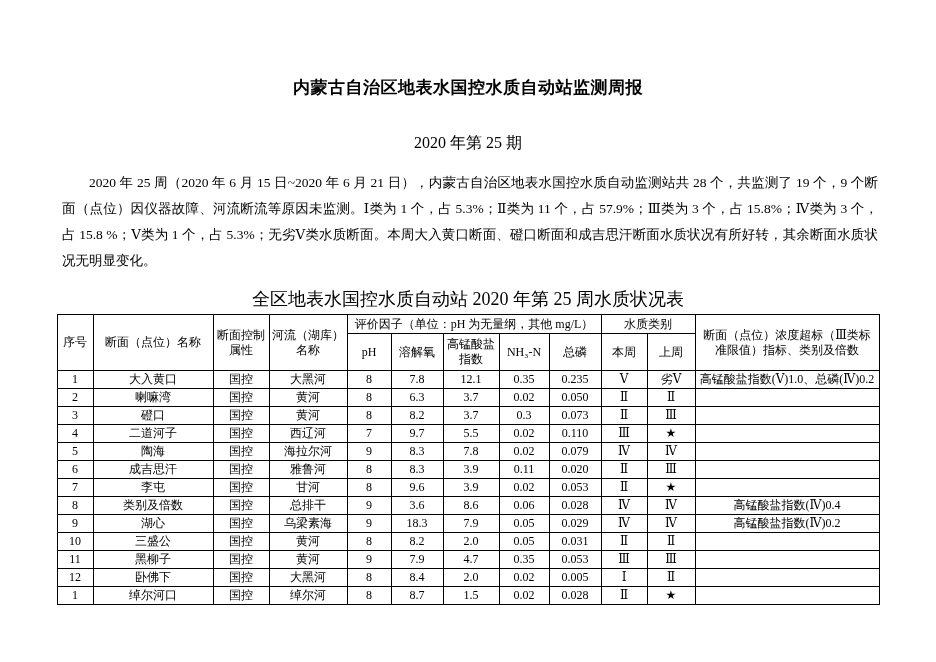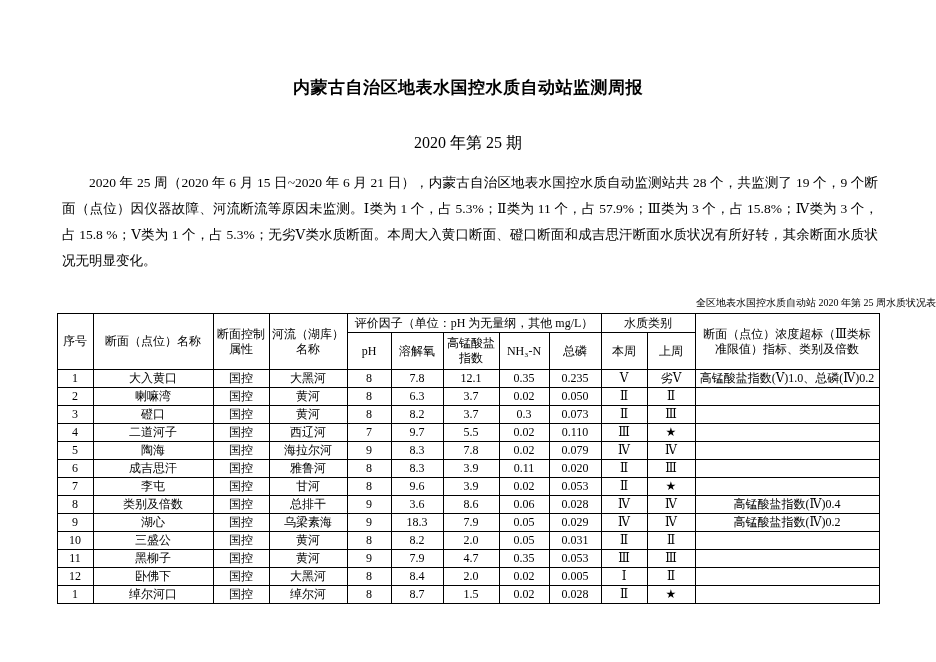--- a/index.html
+++ b/index.html
@@ -30,23 +30,23 @@
     font-weight: normal;
   }
   .summary {
     margin: 16px 58px 0 62px;
     font-size: 13.5px;
     line-height: 26px;
     text-indent: 2em;
     text-align: justify;
   }
   .table-title {
-    margin-top: 22px;
-    text-align: right;
-    font-size: 10px;
+    margin-top: 13px;
+    text-align: center;
+    font-size: 18px;
   }
   table.wq {
     margin: 3px auto 0 auto;
     width: 822px;
     border-collapse: collapse;
     table-layout: fixed;
     font-size: 12px;
   }
   table.wq th, table.wq td {
     border: 1px solid #000;

